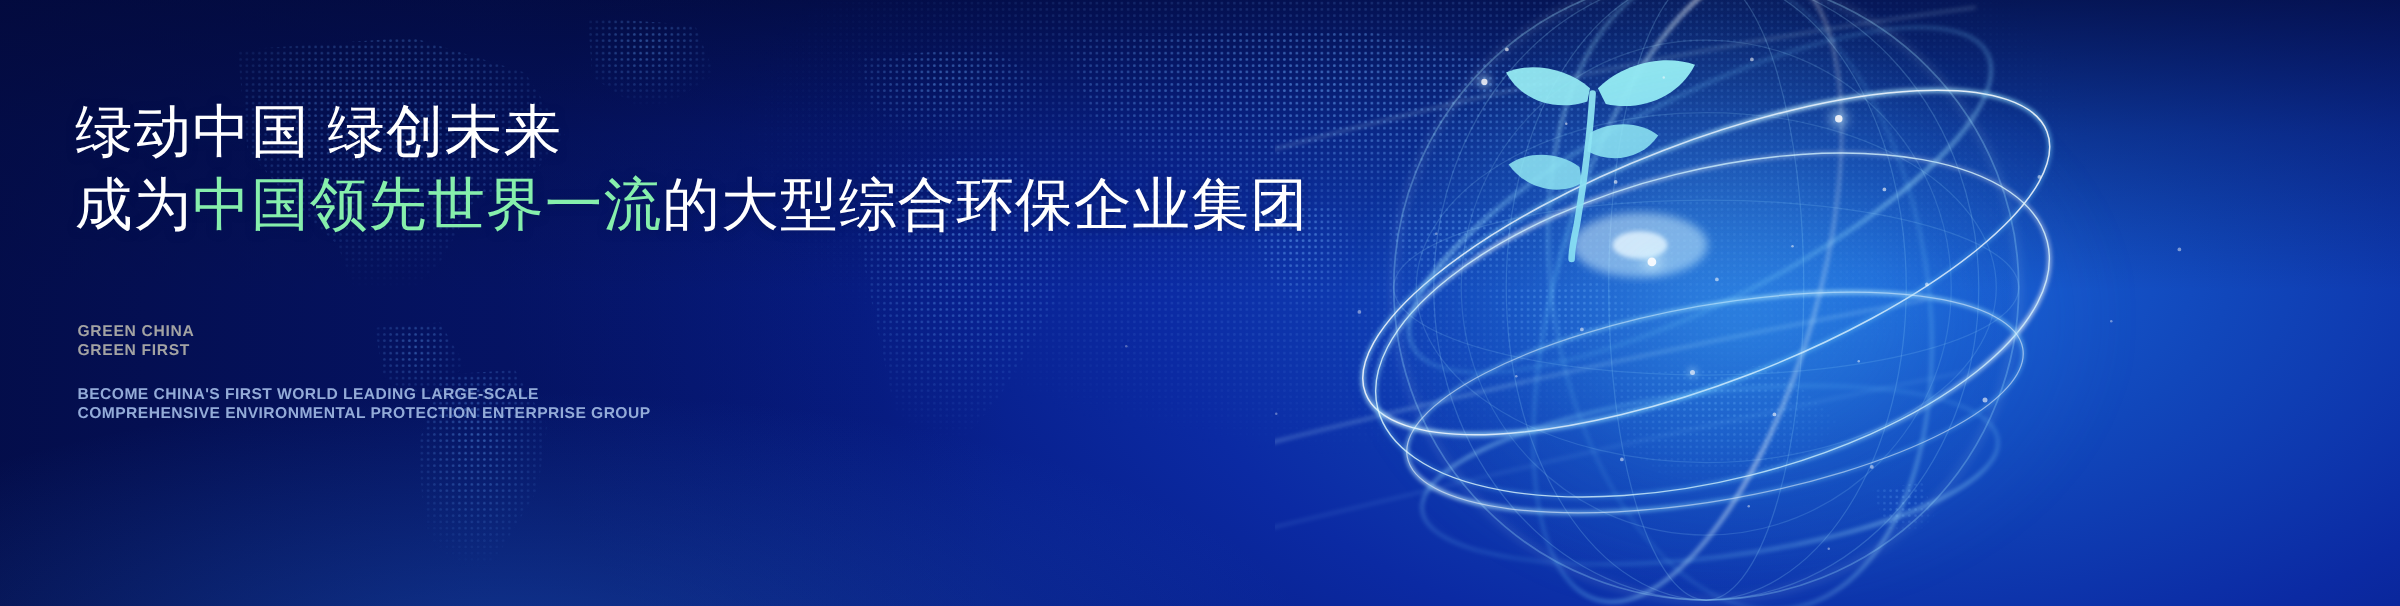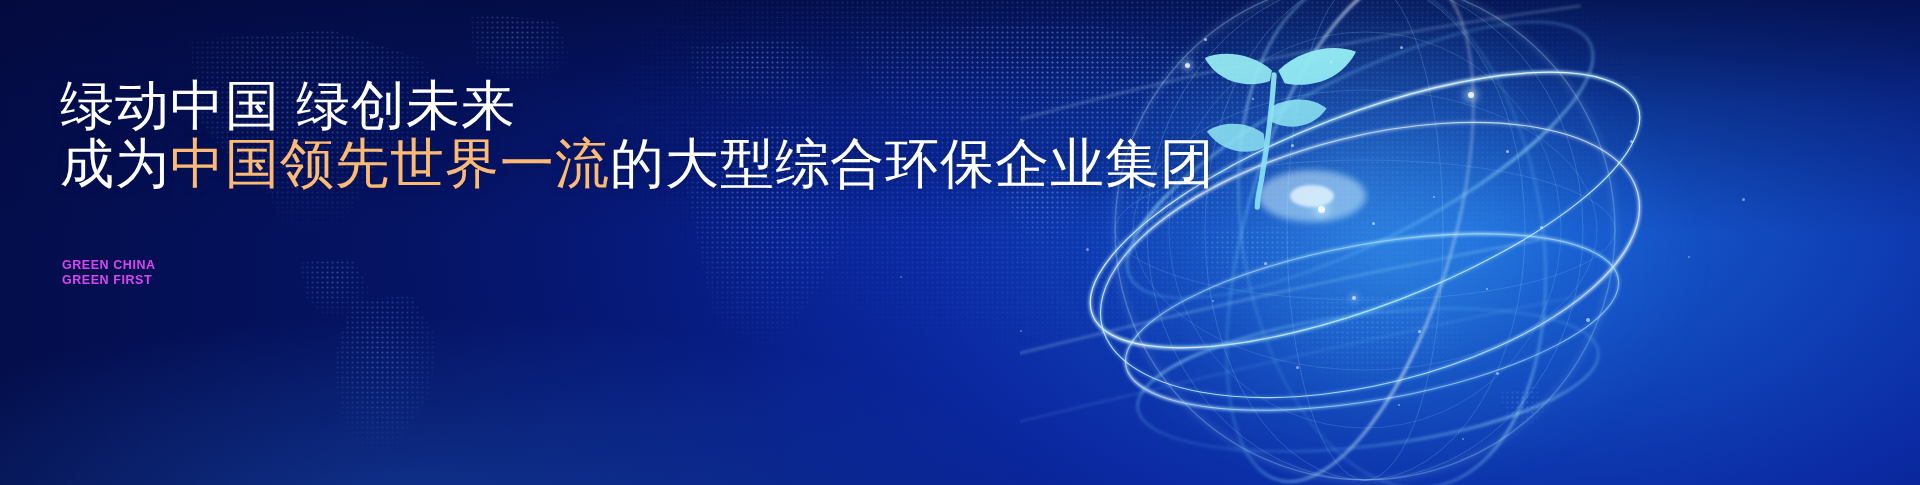--- a/index.html
+++ b/index.html
@@ -88,39 +88,39 @@
   .content {
     position: absolute;
     left: 60px; top: 0;
     width: 1000px; height: 485px;
   }
 
   .headline {
     position: absolute;
     left: 0;
     top: 76px;
-    font-size: 54px;
+    font-size: 46px;
     line-height: 58px;
     color: #ffffff;
     letter-spacing: 1px;
     white-space: nowrap;
     text-shadow: 0 1px 8px rgba(0,20,80,0.55);
   }
   .headline .hl-line { display: block; }
-  .hl-red { color: #fdba74; text-align: right; }
+  .hl-red { color: #86efac; text-align: right; }
 
   .tagline {
     position: absolute;
     left: 2px;
     top: 258px;
     font-size: 12.5px;
     font-weight: bold;
     line-height: 15px;
     letter-spacing: 0.55px;
-    color: #d946ef;
+    color: #a3a3a3;
     white-space: nowrap;
   }
   .tagline span { display: block; }
 
   .subline {
     position: absolute;
     left: 2px;
     top: 308px;
     font-size: 12.5px;
     font-weight: bold;
@@ -308,15 +308,19 @@
     <div class="headline">
       <span class="hl-line">绿动中国 绿创未来</span>
       <span class="hl-line"><span>成为</span><span class="hl-red">中国领先世界一流</span><span>的大型综合环保企业集团</span></span>
     </div>
 
     <div class="tagline">
       <span>GREEN CHINA</span>
       <span>GREEN FIRST</span>
     </div>
 
+    <div class="subline">
+      <span>BECOME CHINA'S FIRST WORLD LEADING LARGE-SCALE</span>
+      <span>COMPREHENSIVE ENVIRONMENTAL PROTECTION ENTERPRISE GROUP</span>
+    </div>
 
   </div>
 </div>
 
 </body></html>

